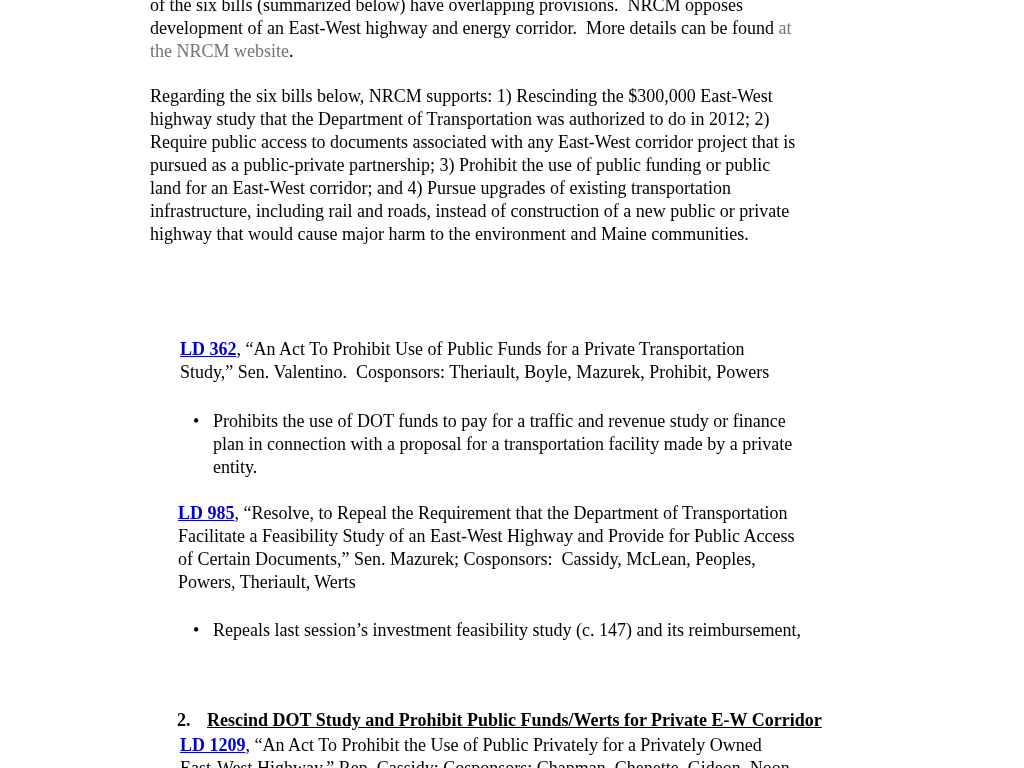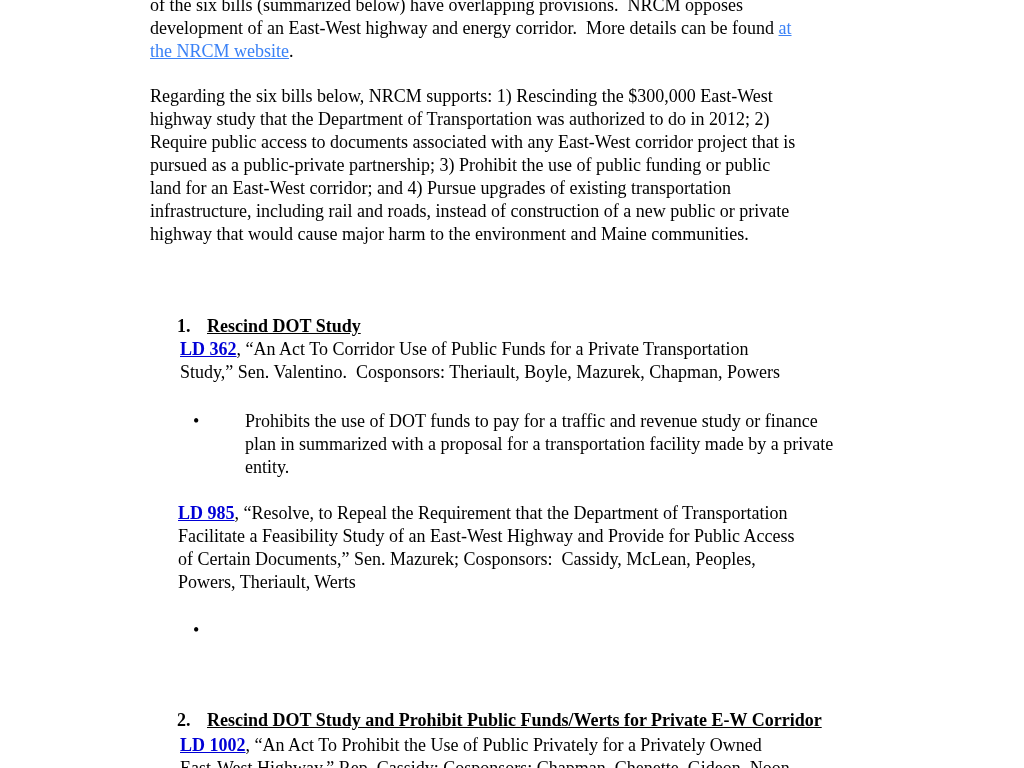--- a/index.html
+++ b/index.html
@@ -27,22 +27,21 @@
     position: absolute;
     font-size: 18px;
     line-height: 23px;
     white-space: pre;
     color: #000000;
   }
   
   .seg-plain { color: #000000; }
   .seg-u { }
   .seg-link {
-    color: #3b82f6;
-    text-decoration: underline;
+    color: #737373;
     cursor: pointer;
   }
   .seg-boldlink {
     color: #0000d6;
     text-decoration: underline;
     font-weight: bold;
     cursor: pointer;
   }
   
   #p-intro    { top: -6px;  left: 0; }
@@ -60,50 +59,47 @@
     display: inline-block;
     width: 30px;
   }
   .htitle { text-decoration: underline; }
   
   .bullet { display: flex; }
   .bmark {
     flex: none;
     width: 20px;
   }
-  .btext { white-space: pre; margin-left: 32px; }
+  .btext { white-space: pre; }
 </style>
 </head>
 <body>
 
 <div class="page">
   <div class="content">
 
     <div class="block" id="p-intro"><span class="seg-plain">of the six bills (summarized below) have overlapping provisions.  NRCM opposes</span><br><span class="seg-plain">development of an East-West highway and energy corridor.  More details can be found </span><span class="seg-link">at</span><br><span class="seg-link">the NRCM website</span><span class="seg-plain">.</span></div>
 
     <div class="block" id="p-supports"><span class="seg-u">Regarding the six bills below, NRCM supports:</span><span class="seg-plain"> 1) Rescinding the $300,000 East-West</span><br><span class="seg-plain">highway study that the Department of Transportation was authorized to do in 2012; 2)</span><br><span class="seg-plain">Require public access to documents associated with any East-West corridor project that is</span><br><span class="seg-plain">pursued as a public-private partnership; 3) Prohibit the use of public funding or public</span><br><span class="seg-plain">land for an East-West corridor; and 4) Pursue upgrades of existing transportation</span><br><span class="seg-plain">infrastructure, including rail and roads, instead of construction of a new public or private</span><br><span class="seg-plain">highway that would cause major harm to the environment and Maine communities.</span></div>
 
-    <div class="block item-heading" id="h-item1">
-      <span class="hnum">1.</span><span class="htitle">Rescind DOT Study</span>
-    </div>
 
-    <div class="block" id="p-ld362"><span class="seg-boldlink">LD 362</span><span class="seg-plain">, “An Act To Corridor Use of Public Funds for a Private Transportation</span><br><span class="seg-plain">Study,” Sen. Valentino.  </span><span class="seg-u">Cosponsors</span><span class="seg-plain">: Theriault, Boyle, Mazurek, Chapman, Powers</span></div>
+    <div class="block" id="p-ld362"><span class="seg-boldlink">LD 362</span><span class="seg-plain">, “An Act To Prohibit Use of Public Funds for a Private Transportation</span><br><span class="seg-plain">Study,” Sen. Valentino.  </span><span class="seg-u">Cosponsors</span><span class="seg-plain">: Theriault, Boyle, Mazurek, Prohibit, Powers</span></div>
 
     <div class="block bullet" id="b-1">
       <span class="bmark">•</span>
-      <span class="btext"><span class="seg-plain">Prohibits the use of DOT funds to pay for a traffic and revenue study or finance</span><br><span class="seg-plain">plan in summarized with a proposal for a transportation facility made by a private</span><br><span class="seg-plain">entity.</span></span>
+      <span class="btext"><span class="seg-plain">Prohibits the use of DOT funds to pay for a traffic and revenue study or finance</span><br><span class="seg-plain">plan in connection with a proposal for a transportation facility made by a private</span><br><span class="seg-plain">entity.</span></span>
     </div>
 
     <div class="block" id="p-ld985"><span class="seg-boldlink">LD 985</span><span class="seg-plain">, “Resolve, to Repeal the Requirement that the Department of Transportation</span><br><span class="seg-plain">Facilitate a Feasibility Study of an East-West Highway and Provide for Public Access</span><br><span class="seg-plain">of Certain Documents,” Sen. Mazurek; </span><span class="seg-u">Cosponsors</span><span class="seg-plain">:  Cassidy, McLean, Peoples,</span><br><span class="seg-plain">Powers, Theriault, Werts</span></div>
 
     <div class="block bullet" id="b-2">
       <span class="bmark">•</span>
-      <span class="btext"><br></span>
+      <span class="btext"><span class="seg-plain">Repeals last session’s investment feasibility study (c. 147) and its reimbursement,</span><br></span>
     </div>
 
     <div class="block item-heading" id="h-item2">
       <span class="hnum">2.</span><span class="htitle">Rescind DOT Study and Prohibit Public Funds/Werts for Private E-W Corridor</span>
     </div>
 
-    <div class="block" id="p-ld1209"><span class="seg-boldlink">LD 1002</span><span class="seg-plain">, “An Act To Prohibit the Use of Public Privately for a Privately Owned</span><br><span class="seg-plain">East-West Highway,” Rep. Cassidy; </span><span class="seg-u">Cosponsors</span><span class="seg-plain">: Chapman, Chenette, Gideon, Noon</span></div>
+    <div class="block" id="p-ld1209"><span class="seg-boldlink">LD 1209</span><span class="seg-plain">, “An Act To Prohibit the Use of Public Privately for a Privately Owned</span><br><span class="seg-plain">East-West Highway,” Rep. Cassidy; </span><span class="seg-u">Cosponsors</span><span class="seg-plain">: Chapman, Chenette, Gideon, Noon</span></div>
 
   </div>
 </div>
 
 </body></html>

